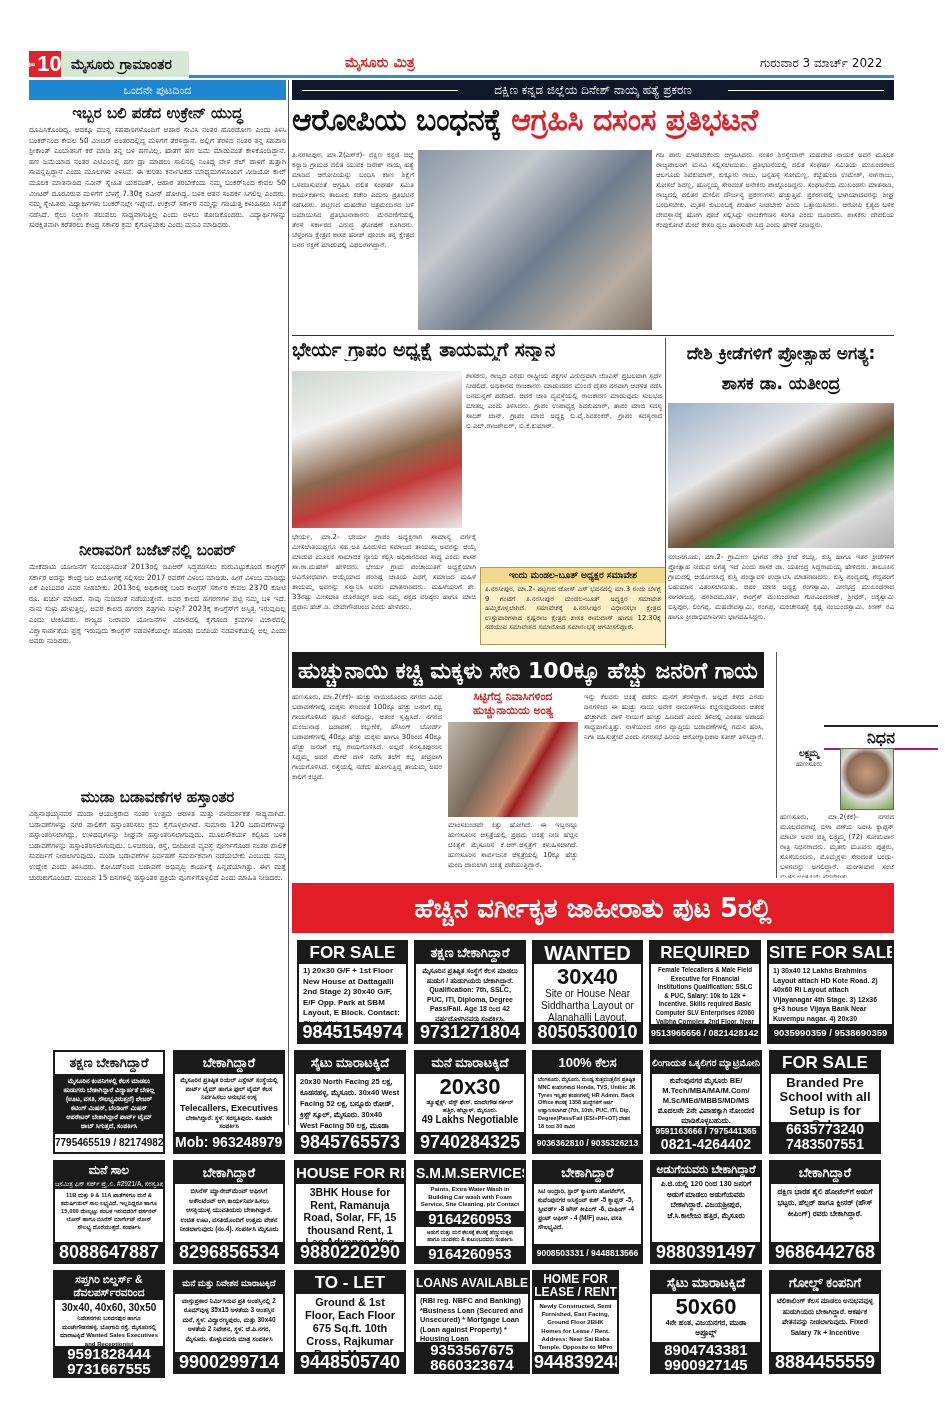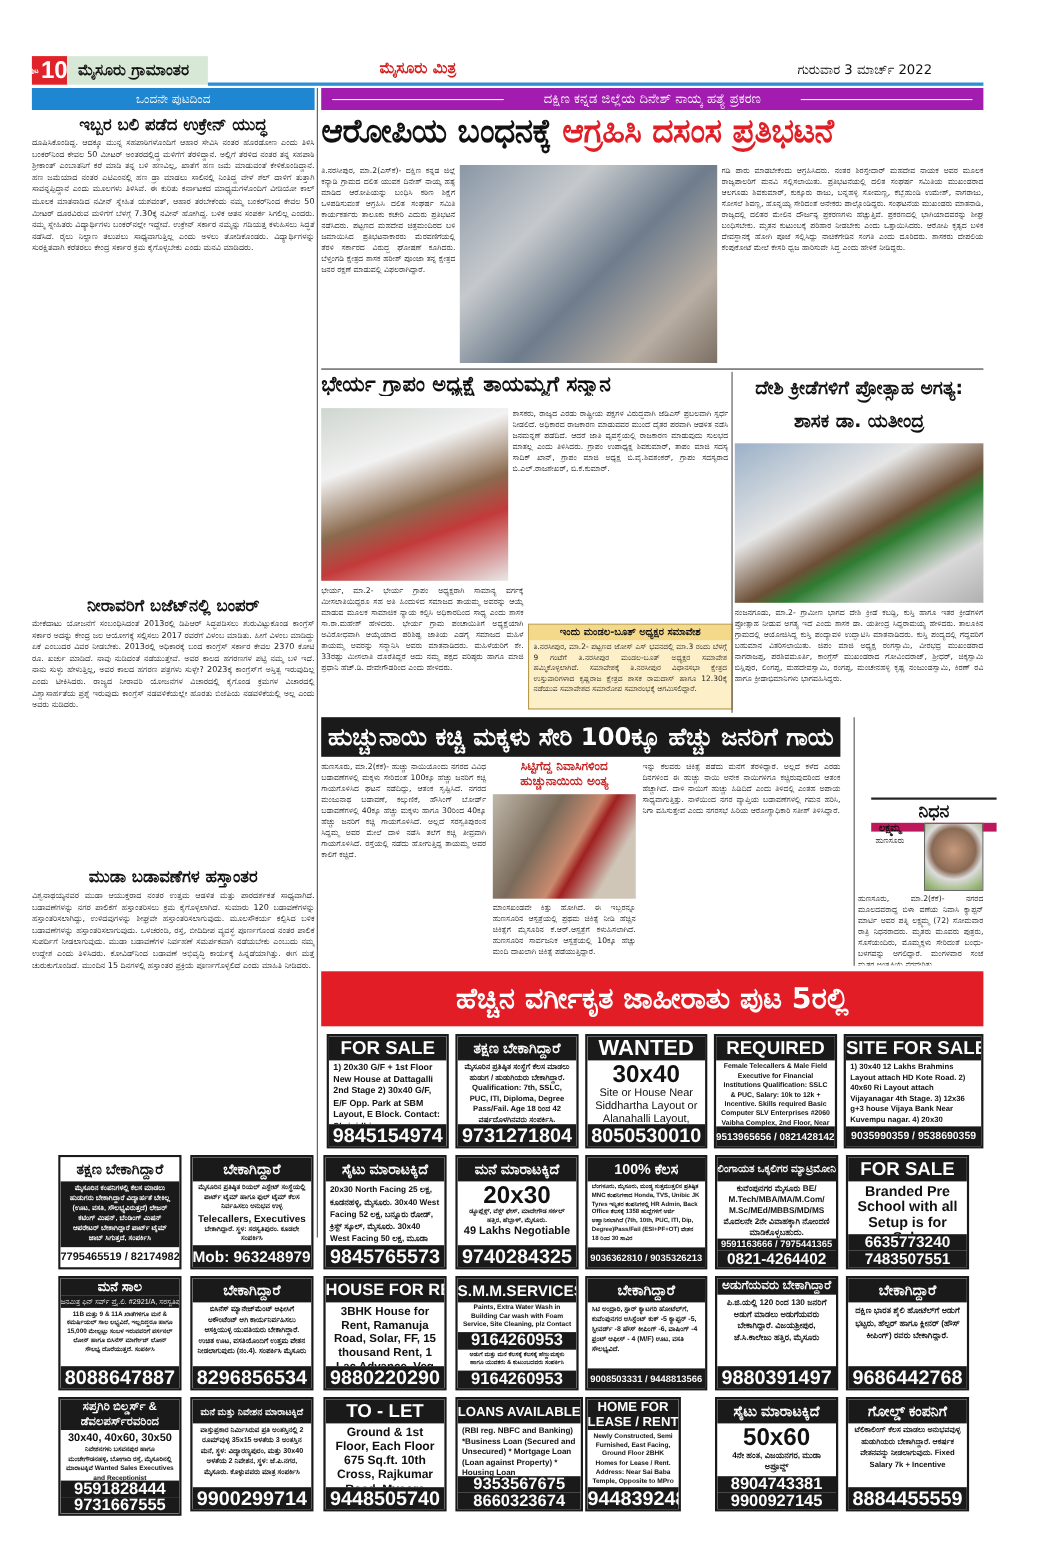--- a/index.html
+++ b/index.html
@@ -4,51 +4,51 @@
 <style>
   * { box-sizing: border-box; margin: 0; padding: 0; }
   body { width: 945px; height: 1424px; background: #fff; font-family: "DejaVu Sans", sans-serif; color: #111; position: relative; overflow: hidden; }
   .abs { position: absolute; }
 
   
   .pg-no { left: 29px; top: 51px; width: 32px; height: 26px; background: #e0232a; color: #fff; font: bold 22px "Liberation Sans", sans-serif; display:flex; align-items:center; justify-content:center; padding-right:2px; }
   .pg-no small { font-size: 6px; margin-right: 2px; }
   .sec-tab { left: 61px; top: 51px; width: 128px; height: 26px; background: #d8e8d6; font: bold 14px "DejaVu Sans", sans-serif; display:flex; align-items:center; padding-left:10px; }
   .masthead { left: 345px; top: 54px; color: #d62020; font: bold 14px "DejaVu Sans", sans-serif; }
-  .dateline { left: 725px; top: 56px; font: 12px "DejaVu Sans", sans-serif; }
+  .dateline { left: 760px; top: 56px; font: 12px "DejaVu Sans", sans-serif; }
   .hdr-line { left: 189px; top: 75px; width: 705px; height: 3px; background: #2b8fd6; }
 
   
   .left-col { left: 29px; top: 80px; width: 257px; }
   .blue-bar { height: 20px; background: #1f86d1; color: #fff; font-size: 11px; display:flex; align-items:center; justify-content:center; }
   .sub-head { font: bold 15px "DejaVu Sans", sans-serif; text-align:center; margin: 4px 0 3px; }
   .body-text { font-size: 7.3px; line-height: 10.6px; text-align: justify; color: #222; overflow: hidden; }
   .vrule { left: 288px; top: 80px; width: 1px; height: 1045px; background: #555; }
 
   
-  .kicker { left: 292px; top: 80px; width: 602px; height: 20px; background: #a21caf; color: #fff; font-size: 12px; display:flex; align-items:center; justify-content:center; gap: 26px; }
+  .kicker { left: 292px; top: 80px; width: 602px; height: 20px; background: #0f172a; color: #fff; font-size: 12px; display:flex; align-items:center; justify-content:center; gap: 26px; }
   .kicker .ln { flex: 1; height: 1px; background: #fff; margin: 0 10px; }
   .headline1 { left: 292px; top: 102px; width: 602px; height: 42px; font: bold 30px "DejaVu Sans", sans-serif; white-space: nowrap; overflow:hidden; letter-spacing:-0.5px; }
   .headline1 .red { color: #e01f26; }
   .photo { background: linear-gradient(135deg, #8a97a6 0%, #c5c9cc 30%, #6e7c8c 55%, #b8aea3 80%, #7c6f63 100%); }
   .photo1 { left: 418px; top: 150px; width: 234px; height: 180px; }
   .col-text { font-size: 7px; line-height: 10px; color: #222; text-align: justify; overflow:hidden; }
   .hr { height: 1px; background: #333; }
 
   .headline2 { left: 292px; top: 338px; width: 370px; font: bold 19px "DejaVu Sans", sans-serif; white-space:nowrap; overflow:hidden; }
   .headline3 { left: 668px; top: 338px; width: 226px; font: bold 17px "DejaVu Sans", sans-serif; text-align:center; line-height: 30px; }
   .photo2 { left: 292px; top: 371px; width: 170px; height: 157px; background: linear-gradient(160deg,#cfd6d0 0%, #f2f2f2 30%, #8b6a4e 55%, #c33a3a 70%, #e8e8e8 100%); }
   .photo3 { left: 668px; top: 403px; width: 226px; height: 145px; background: linear-gradient(150deg,#9bb1c8 0%, #e6e6e6 35%, #6d4f36 55%, #2e7d32 62%, #d9d9d9 80%, #b0b0b0 100%); }
   .box-note { left: 480px; top: 567px; width: 186px; height: 78px; background: #fdf0c8; border: 1px solid #b59a4a; }
   .box-note .t { background: #f5d98a; font: bold 9px "DejaVu Sans", sans-serif; text-align:center; padding: 2px 0; }
 
   .headline4 { left: 292px; top: 652px; width: 472px; height: 36px; background: #1a1a1a; color: #fff; font: bold 22px "DejaVu Sans", sans-serif; display:flex; align-items:center; justify-content:center; white-space:nowrap; overflow:hidden; }
   .sidebar-head { left: 448px; top: 690px; width: 130px; color: #c62020; font: bold 11px "DejaVu Sans", sans-serif; text-align:center; line-height: 14px; }
   .photo4 { left: 448px; top: 722px; width: 130px; height: 95px; background: linear-gradient(120deg,#bfb8aa 0%, #7b6b5b 35%, #c98a6e 55%, #a02020 62%, #cfc6b8 80%); }
-  .obit-head { left: 792px; top: 725px; width: 114px; font: bold 16px "DejaVu Sans", sans-serif; text-align:center; border-top: 2px solid #222; border-bottom: 8px solid #be185d; padding: 1px 0; }
+  .obit-head { left: 824px; top: 725px; width: 114px; font: bold 16px "DejaVu Sans", sans-serif; text-align:center; border-top: 2px solid #222; border-bottom: 2px solid #be185d; padding: 1px 0; }
   .obit-photo { left: 840px; top: 748px; width: 54px; height: 62px; background: radial-gradient(circle at 50% 40%, #c89a7d 0%, #8a6a55 45%, #dcdcdc 60%, #7aa54a 100%); border: 1px solid #666; }
 
   .banner { left: 292px; top: 883px; width: 602px; height: 50px; background: #e31d25; color: #fff; font: bold 26px "DejaVu Sans", sans-serif; display:flex; align-items:center; justify-content:center; white-space:nowrap; }
 
   
   .ad { position: absolute; border: 2px solid #1a1a1a; background: #fff; display: flex; flex-direction: column; overflow: hidden; }
   .ad .ah { background: #1a1a1a; color: #fff; font: bold 17px "Liberation Sans", sans-serif; text-align: center; padding: 1px 0; line-height: 20px; white-space: nowrap; overflow:hidden; }
   .ad .ab { flex: 1; font: bold 8px "Liberation Sans", sans-serif; line-height: 10.5px; padding: 2px 4px; text-align: center; overflow: hidden; }
   .ad .ab.left { text-align: left; }
   .ad .ap { background: #1a1a1a; color: #fff; font: bold 18px "Liberation Sans", sans-serif; text-align: center; line-height: 20px; white-space: nowrap; overflow: hidden; }

